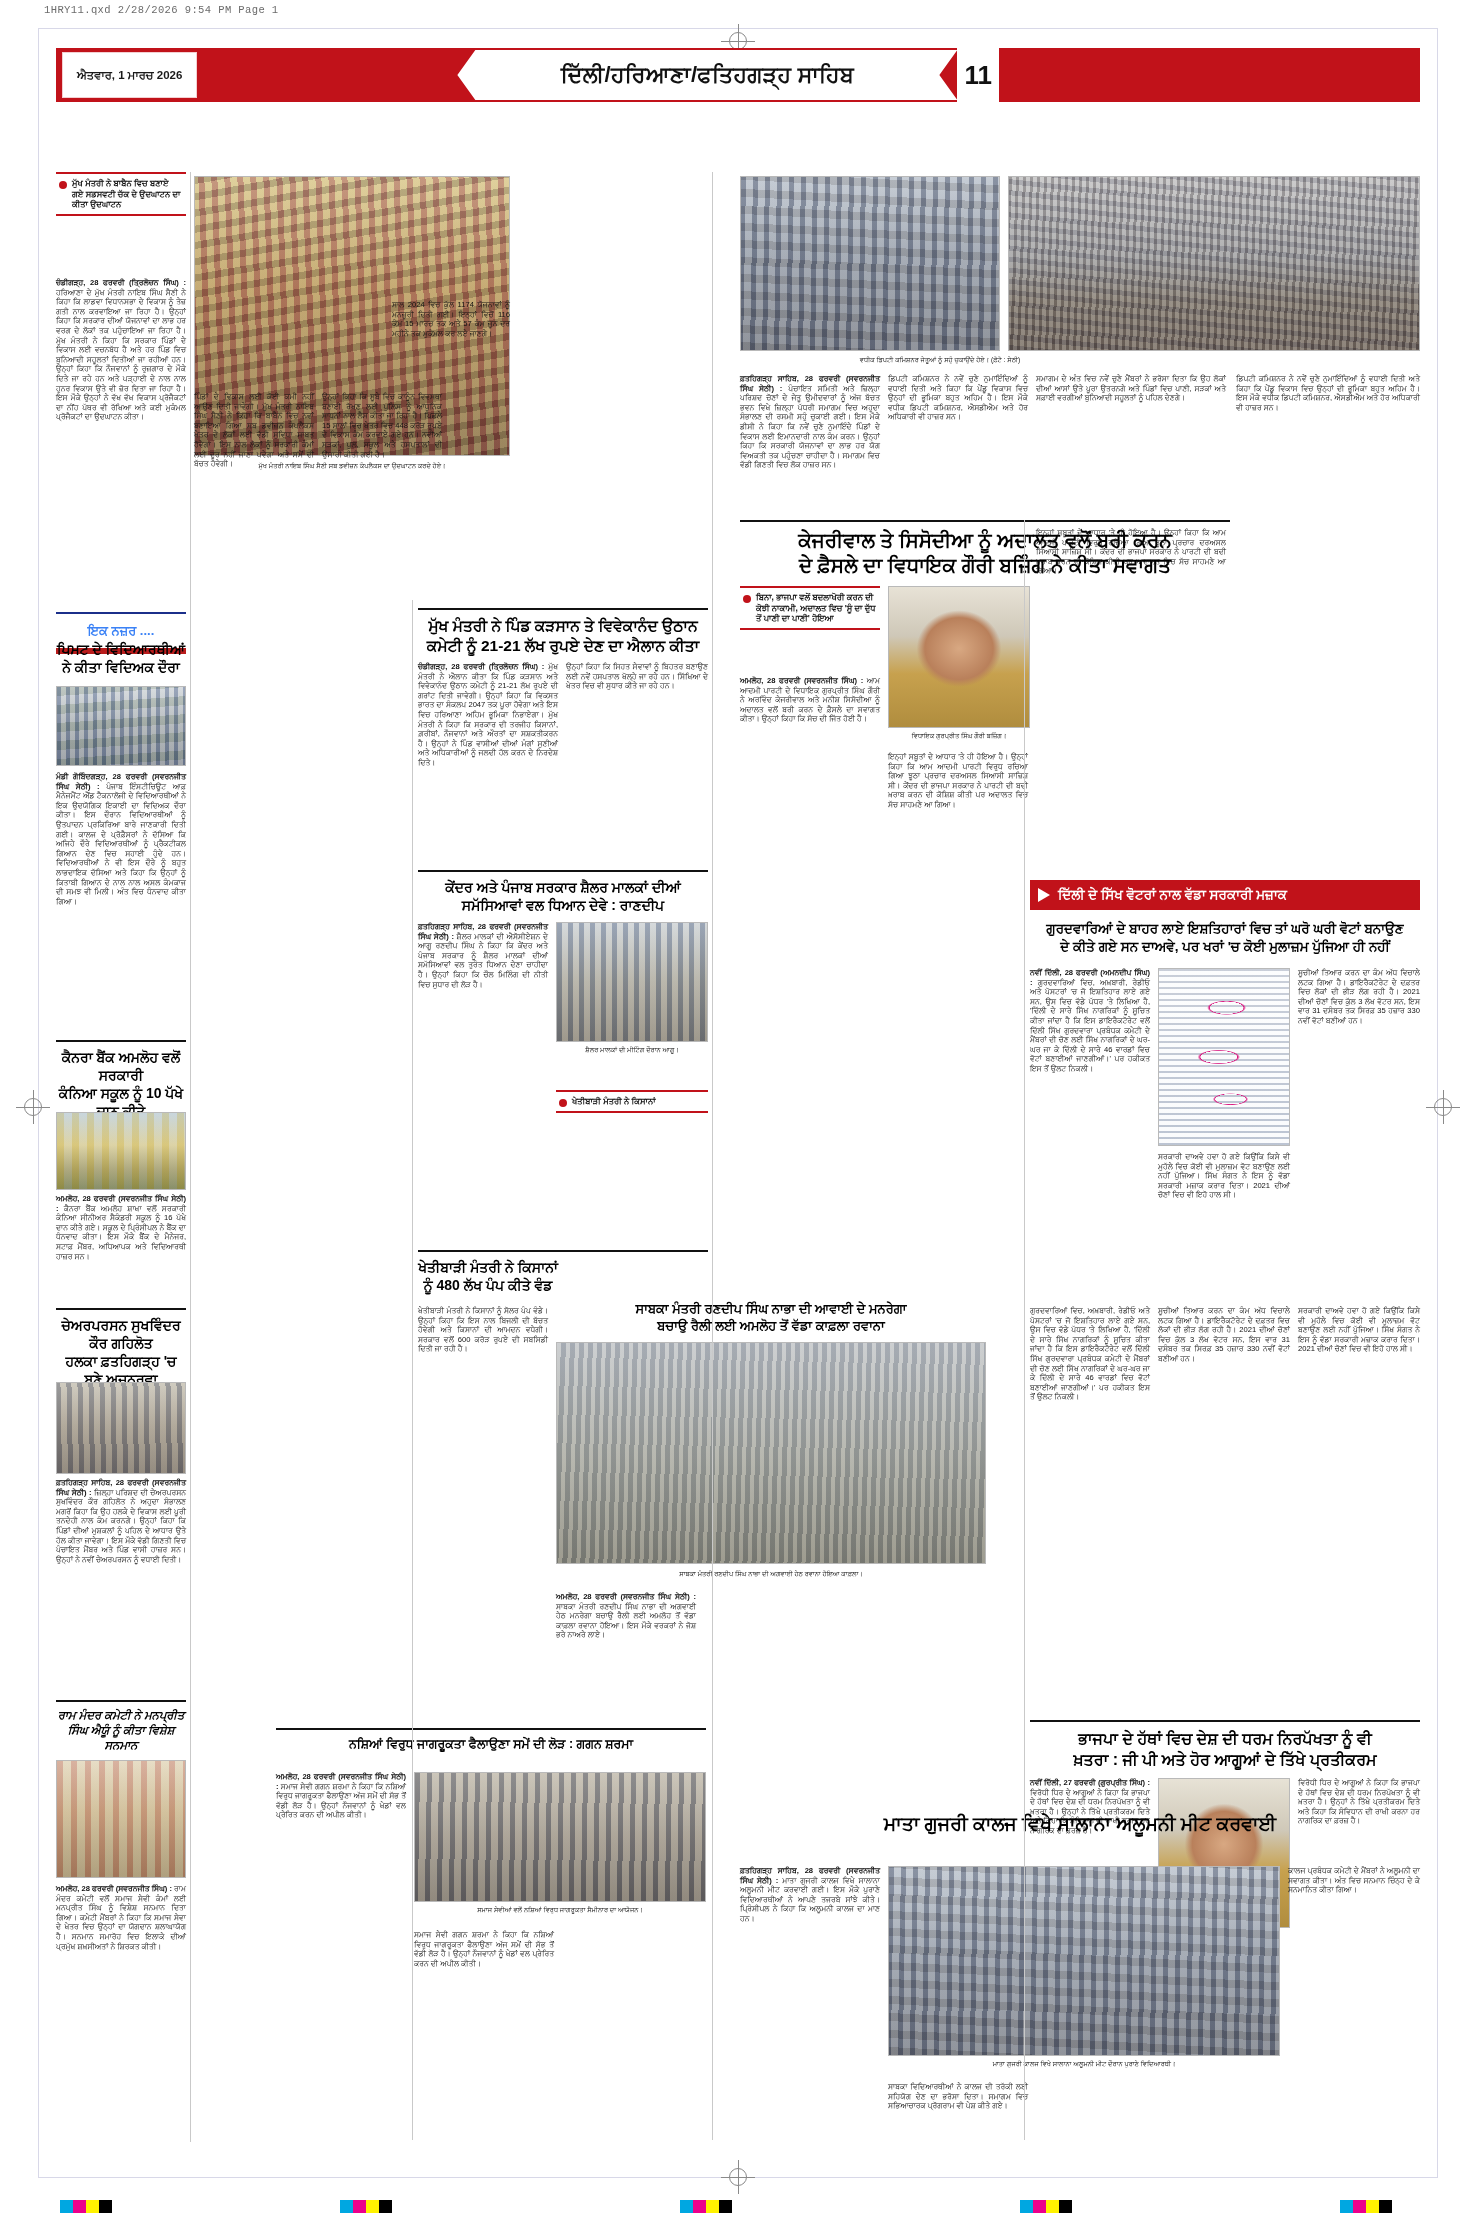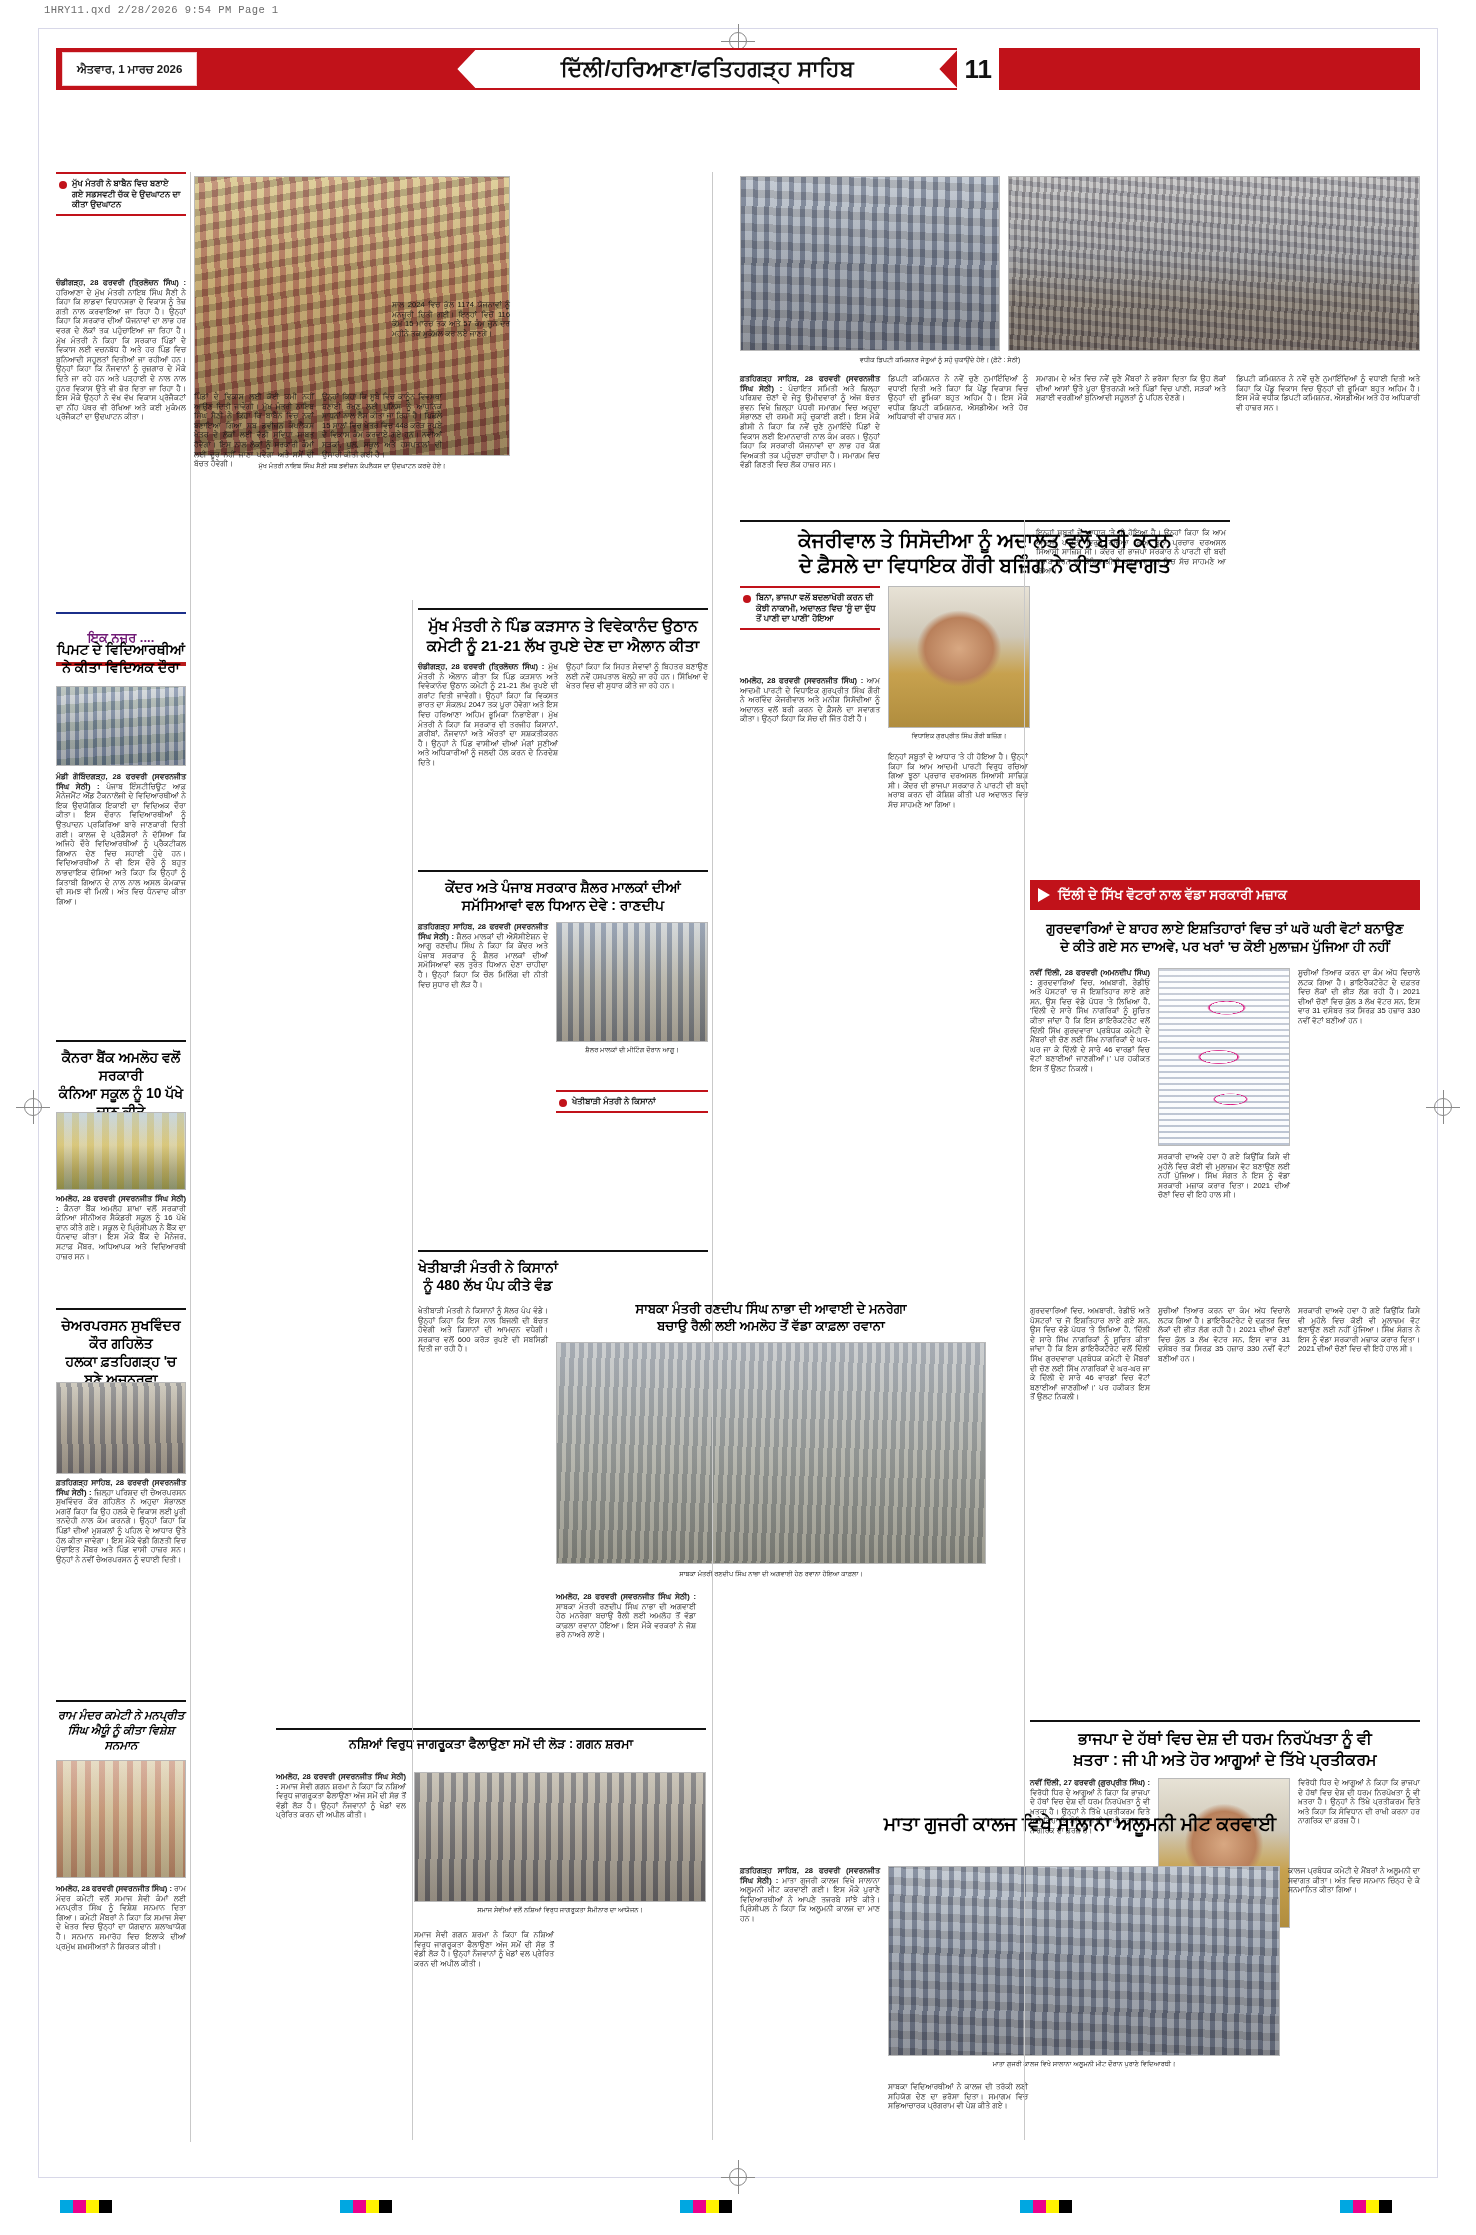--- a/index.html
+++ b/index.html
@@ -38,21 +38,21 @@
     border:1px solid #8a8a8a; border-radius:50%;
   }
   .rm-top  { left:721px; top:24px; }
   .rm-left { left:16px; top:1090px; }
   .rm-right{ left:1426px; top:1090px; }
   .rm-bot  { left:721px; top:2160px; }
 
   
   .masthead {
     position:absolute; left:56px; top:48px;
-    width:1364px; height:42px;
+    width:1364px; height:54px;
     background:#c1121a;
     display:flex; align-items:stretch;
   }
   .md-datewrap {
     background:#ffffff; margin:4px 0 4px 6px;
     padding:0 14px; display:flex; align-items:center;
     border:1px solid #f3cfd1;
   }
   .md-date { font-size:11.5px; font-weight:bold; color:#1a1a1a; white-space:nowrap; }
   .md-spacer1 { flex:0 0 260px; }
@@ -223,23 +223,23 @@
     padding:4px 4px 4px 16px;
   }
   .bulletbox::before {
     content:""; position:absolute; left:3px; top:7px;
     width:8px; height:8px; border-radius:50%; background:#c1121a;
   }
   .bulletbox p { margin:0; font-size:8.4px; line-height:10.6px; font-weight:bold; color:#111; }
 
   .blue-hd {
     position:absolute;
-    border-top:2px solid #1b2f8a; border-bottom:4px solid #b91c1c;
-    text-align:center; font-size:13px; font-weight:bold; color:#701a75;
-    padding:16px 0;
+    border-top:2px solid #1b2f8a; border-bottom:6px solid #b91c1c;
+    text-align:center; font-size:13px; font-weight:bold; color:#3b82f6;
+    padding:9px 0;
   }
 
   
   .colorbar { position:absolute; bottom:22px; height:13px; display:flex; }
   .colorbar i { display:block; width:13px; height:13px; }
 
   .vline { position:absolute; width:1px; background:#c9c9c9; }
 </style>
 </head>
 <body>

